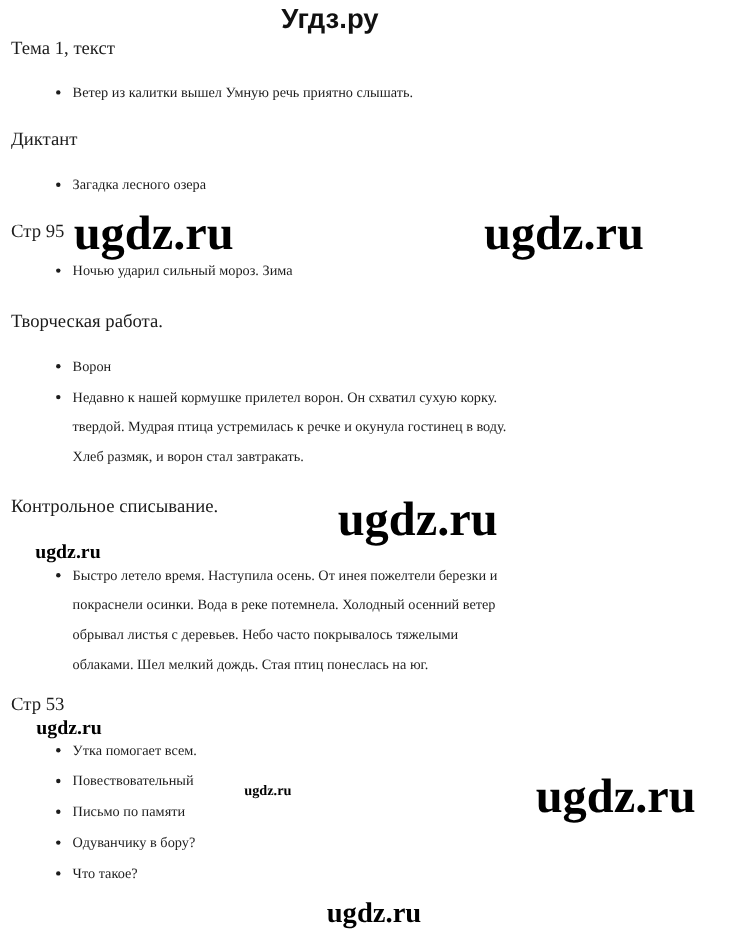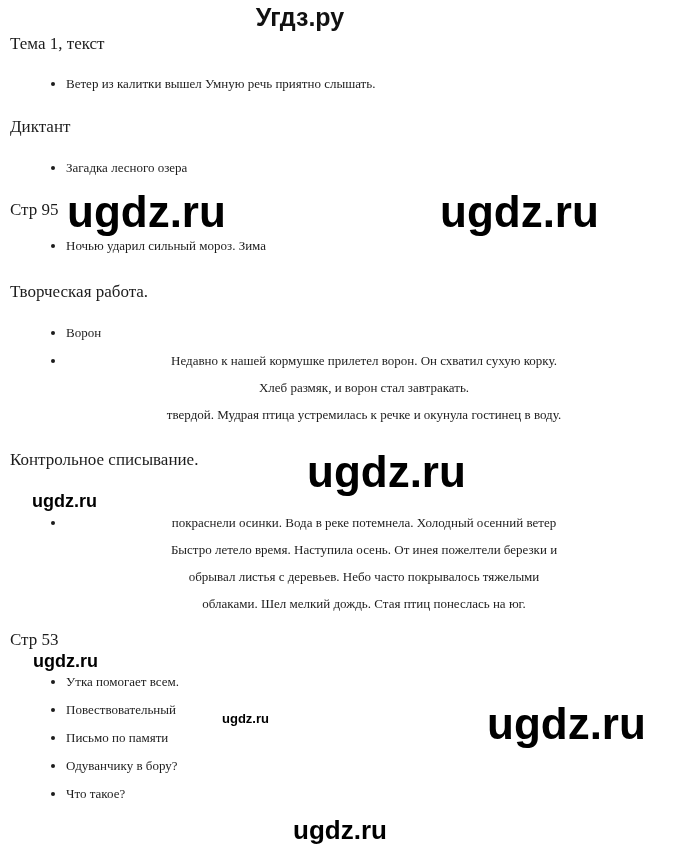--- a/index.html
+++ b/index.html
@@ -22,24 +22,24 @@
   ul.blist{
     left:0;
     margin:0;
     padding:0 0 0 66px;
     width:596px;
     list-style:disc outside;
     font-size:13px;
     line-height:27px;
   }
   ul.blist li + li{margin-top:1px;}
-  ul.blist li div{line-height:27px;text-align:center;}
+  ul.blist li div{line-height:27px;}
   
   .wm{
-    font-family:Liberation Sans, sans-serif;
+    font-family:Liberation Serif, serif;
     font-weight:700;
     color:#000000;
     line-height:1;
     white-space:nowrap;
   }
   .wm-lg{font-size:44px;letter-spacing:0px;}
   .wm-md{font-size:26px;}
   .wm-sm{font-size:18px;}
   .wm-xs{font-size:13px;}
   .site-header{
@@ -83,35 +83,35 @@
   <ul class="blist abs" style="top:232px">
     <li>Ночью ударил сильный мороз.  Зима</li>
   </ul>
 
   <div class="h abs" style="top:278px">Творческая работа.</div>
 
   <ul class="blist abs" style="top:319px">
     <li>Ворон</li>
     <li>
       <div>Недавно к нашей кормушке прилетел ворон. Он схватил сухую корку.</div>
+      <div>твердой. Мудрая птица устремилась к речке и окунула гостинец в воду.</div>
       <div>Хлеб размяк, и ворон стал завтракать.</div>
-      <div>твердой. Мудрая птица устремилась к речке и окунула гостинец в воду.</div>
     </li>
   </ul>
 
   <div class="wm wm-lg abs" style="left:307px;top:450px">ugdz.ru</div>
 
   <div class="h abs" style="top:446px">Контрольное списывание.</div>
 
   <div class="wm wm-sm abs" style="left:32px;top:492px">ugdz.ru</div>
 
   <ul class="blist abs" style="top:509px">
     <li>
+      <div>Быстро летело время. Наступила осень. От инея пожелтели березки и</div>
       <div>покраснели осинки. Вода в реке потемнела. Холодный осенний ветер</div>
-      <div>Быстро летело время. Наступила осень. От инея пожелтели березки и</div>
       <div>обрывал листья с деревьев. Небо часто покрывалось тяжелыми</div>
       <div>облаками. Шел мелкий дождь. Стая птиц понеслась на юг.</div>
     </li>
   </ul>
 
   <div class="h abs" style="top:626px">Стр 53</div>
 
   <div class="wm wm-sm abs" style="left:33px;top:652px">ugdz.ru</div>
 
   <ul class="blist abs" style="top:668px">

